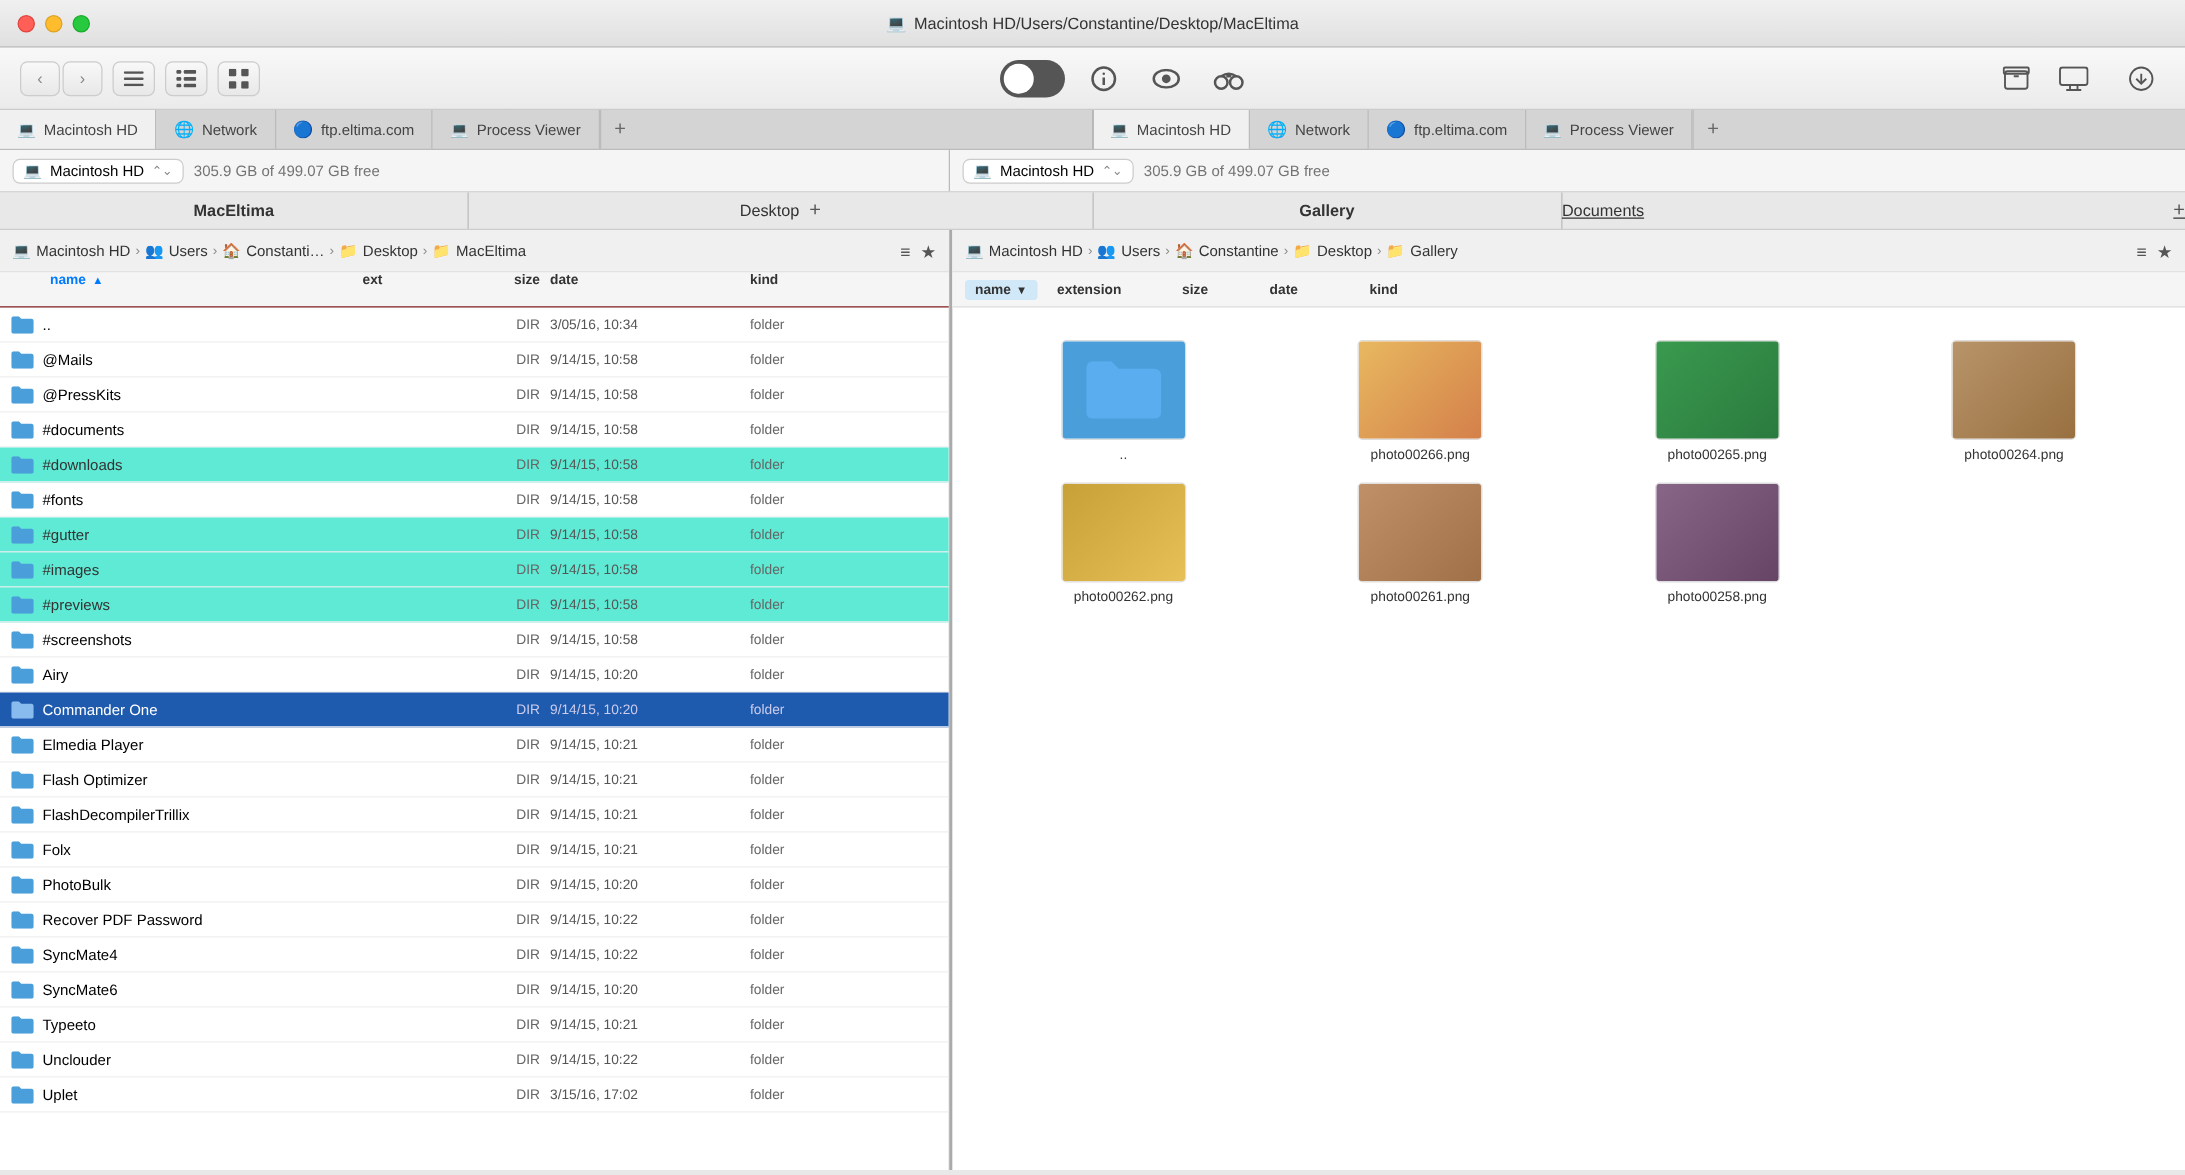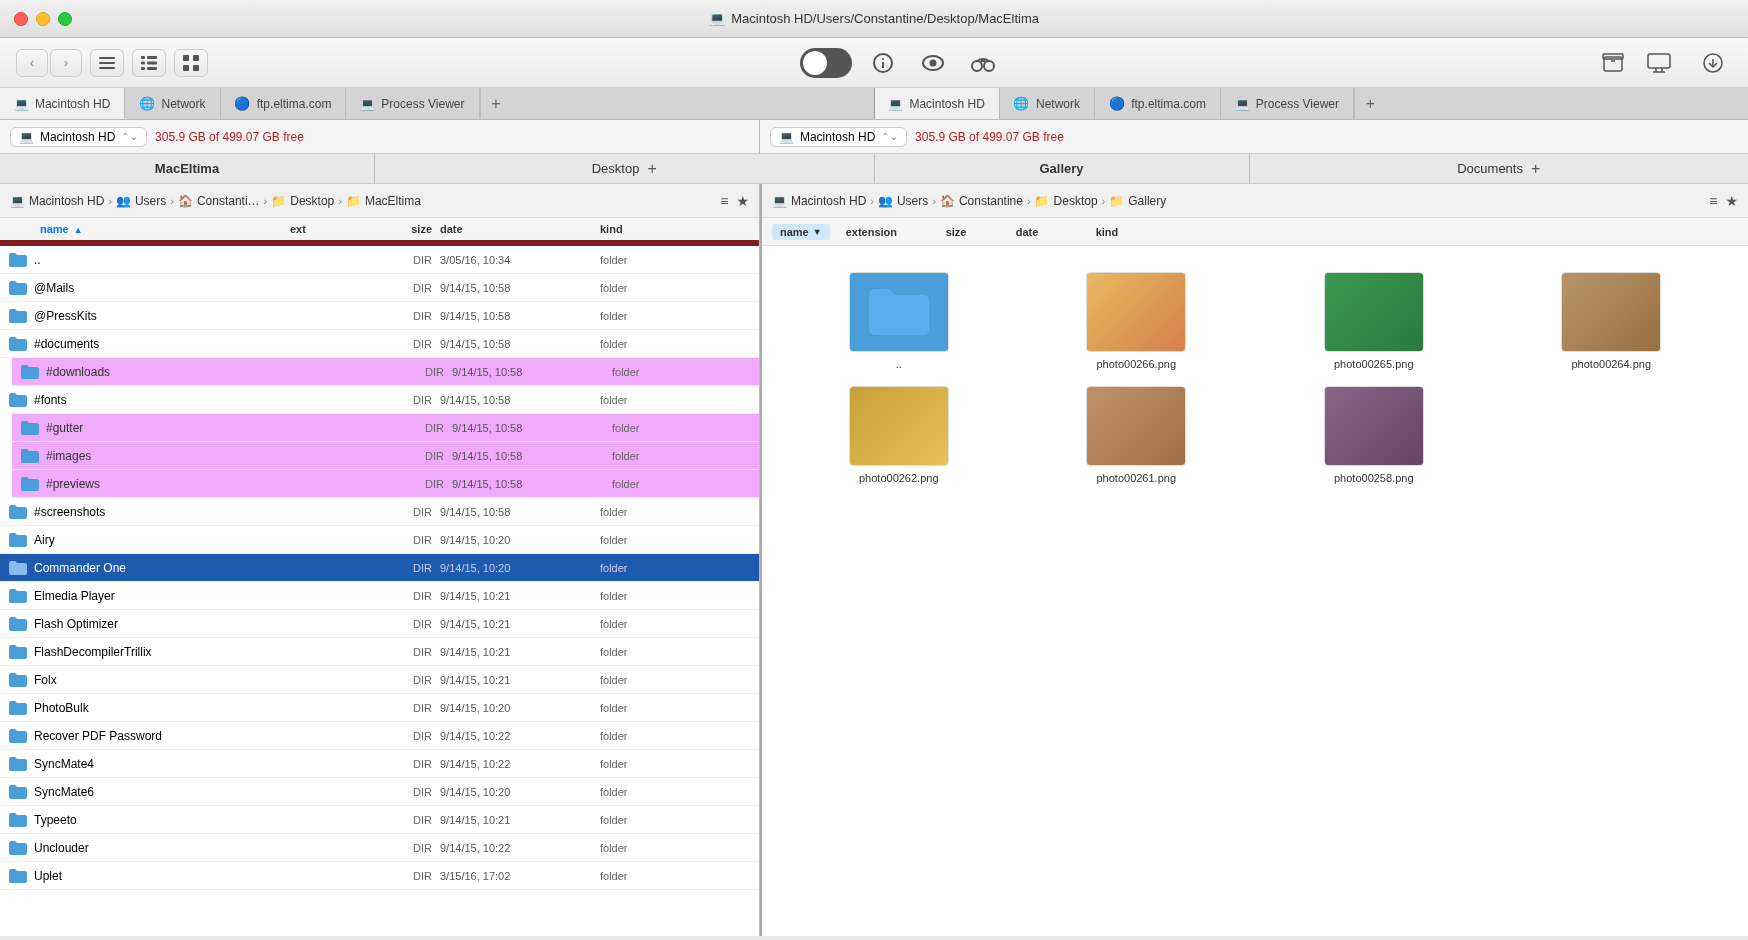--- a/index.html
+++ b/index.html
@@ -191,21 +191,21 @@
       gap: 6px;
       border: 1px solid #ccc;
       border-radius: 6px;
       background: white;
       padding: 2px 8px;
       cursor: pointer;
       font-size: 12px;
     }
     .drive-info {
       font-size: 12px;
-      color: #b91c1c;
+      color: #737373;
       flex: 1;
     }
 
     
     .main-content {
       display: flex;
       height: calc(940px - 38px - 50px - 32px - 34px - 34px);
     }
 
     
@@ -248,23 +248,22 @@
     }
 
     
     .file-list {
       flex: 1;
       overflow-y: auto;
     }
     .file-list-header {
       display: flex;
       height: 28px;
-      align-items: center;
       background: #f5f5f5;
-      border-bottom: 6px solid #7f1d1d;
+      border-bottom: 1px solid #7f1d1d;
       font-size: 11px;
       font-weight: 600;
       color: #333;
       position: sticky;
       top: 0;
       z-index: 5;
     }
     .col-name { width: 290px; padding-left: 40px; cursor: pointer; }
     .col-ext { width: 70px; }
     .col-size { width: 80px; text-align: right; padding-right: 8px; }
@@ -273,21 +272,21 @@
 
     .file-row {
       display: flex;
       height: 28px;
       align-items: center;
       border-bottom: 1px solid #f0f0f0;
       cursor: pointer;
       font-size: 12px;
     }
     .file-row.selected { background: #1e5aad; color: white; }
-    .file-row.selected-light { background: #f0abfc; color: #333; margin-left: 12px; }
+    .file-row.selected-light { background: #5eead4; color: #333; }
 
     .file-name-cell {
       width: 290px;
       display: flex;
       align-items: center;
       gap: 6px;
       padding-left: 8px;
       overflow: hidden;
       text-overflow: ellipsis;
       white-space: nowrap;
@@ -573,21 +572,21 @@
   <div style="width:375px; display:flex; align-items:center; justify-content:center; border-right:1px solid #bbb; font-weight:700; font-size:13px; color:#333;">
     <span>MacEltima</span>
   </div>
   <div style="flex:1; display:flex; align-items:center; justify-content:center; border-right:1px solid #bbb; font-size:13px; color:#333; font-weight:500;">
     <span>Desktop</span>
     <span style="margin-left:8px; color:#555; font-weight:normal; font-size:16px; cursor:pointer;">+</span>
   </div>
   <div style="width:375px; display:flex; align-items:center; justify-content:center; border-right:1px solid #bbb; font-weight:700; font-size:13px; color:#333;">
     <span>Gallery</span>
   </div>
-  <div style="flex:1; display:flex; align-items:center; justify-content:center; font-size:13px; color:#333; font-weight:500;">
+  <div style="flex:1; display:flex; align-items:center; justify-content:space-between; font-size:13px; color:#333; font-weight:500;text-decoration:underline;">
     <span>Documents</span>
     <span style="margin-left:8px; color:#555; font-weight:normal; font-size:16px; cursor:pointer;">+</span>
   </div>
 </div>
 
 <div class="main-content">
 
   <div class="left-panel">
 
     <div class="breadcrumb-row">

